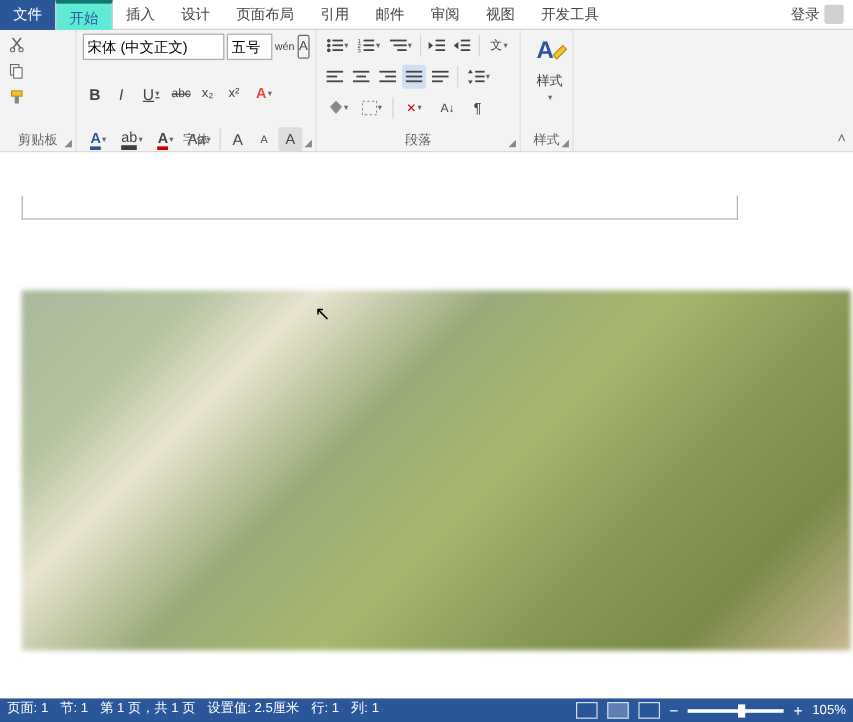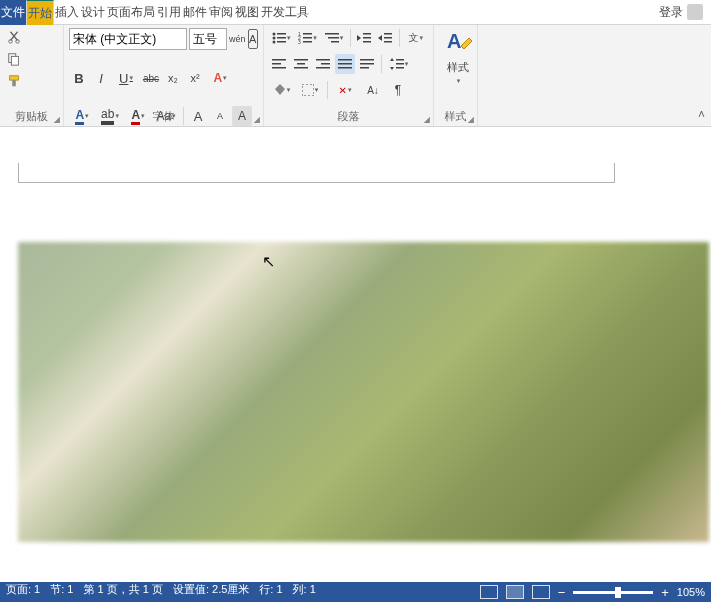--- a/index.html
+++ b/index.html
@@ -1,21 +1,21 @@
 <!DOCTYPE html>
 <html><head>
 <meta charset="utf-8">
 <style>
 * { box-sizing: border-box; margin: 0; padding: 0; font-family: "Microsoft YaHei", sans-serif; }
 body { width: 711px; height: 602px; background: #fff; overflow: hidden; position: relative; }
 
 .title-bar { height: 25px; background: #fff; display: flex; align-items: center; border-bottom: 1px solid #d4d4d4; }
-.tab { padding: 0 1px; height: 25px; line-height: 25px; font-size: 12px; color: #444; cursor: pointer; }
+.tab { padding: 0 11px; height: 25px; line-height: 25px; font-size: 12px; color: #444; cursor: pointer; }
 .tab.file { background: #2b579a; color: #fff; }
-.tab.active { background: #eab308; color: #2b579a; border-top: 1px solid #0f766e; border-left: 1px solid #d4d4d4; border-right: 1px solid #d4d4d4; }
+.tab.active { background: #5eead4; color: #2b579a; border-top: 3px solid #0f766e; border-left: 1px solid #d4d4d4; border-right: 1px solid #d4d4d4; }
 .login { margin-left: auto; padding: 0 8px; font-size: 12px; color: #444; display: flex; align-items: flex-start; gap: 4px; }
 .avatar { width: 16px; height: 16px; background: #d0d0d0; border-radius: 2px; }
 
 .ribbon { height: 102px; background: #f3f3f3; display: flex; border-bottom: 1px solid #d4d4d4; position: relative; }
 .group { border-right: 1px solid #e0e0e0; padding: 3px 5px 2px 5px; display: flex; flex-direction: column; position: relative; }
 .group-label { font-size: 11px; color: #666; text-align: center; position: absolute; bottom: 2px; left: 0; right: 0; }
 .group-content { flex: 1; display: flex; gap: 3px; }
 
 .clipboard { width: 64px; }
 .paste-btn { width: 36px; display: flex; flex-direction: column; align-items: center; gap: 2px; }

